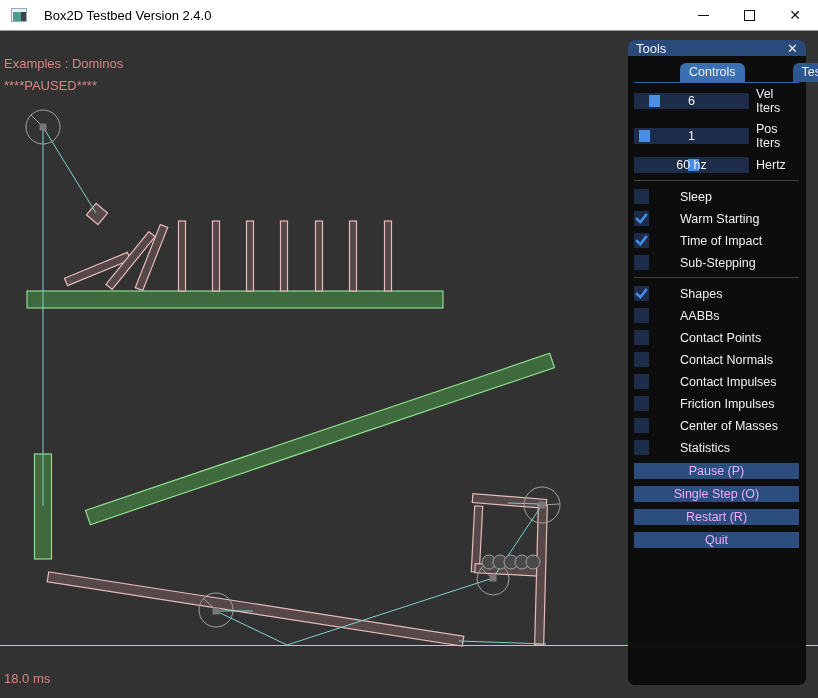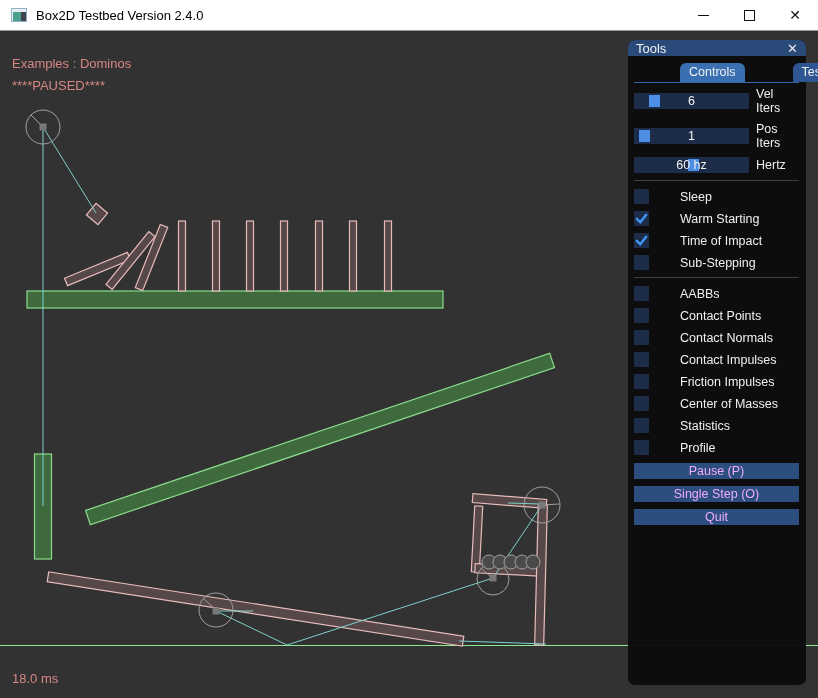--- a/index.html
+++ b/index.html
@@ -7,31 +7,31 @@
   body { width:818px; height:698px; font-family:"Liberation Sans", sans-serif; }
   .window { position:relative; width:818px; height:698px; background:#323232; overflow:hidden; }
 
   
   .titlebar { position:absolute; top:0; left:0; right:0; height:31px; background:#ffffff;
               border-bottom:1px solid #9a9a9a; display:flex; align-items:center; }
   .app-icon { width:16px; height:14px; margin-left:11px; border:1px solid #8fb0c6; background:#e8eef2;
               position:relative; overflow:hidden; }
   .app-icon .ic-a { position:absolute; left:1px; top:3px; width:8px; height:9px; background:#49a08c; }
   .app-icon .ic-b { position:absolute; left:9px; top:3px; width:5px; height:9px; background:#3d4450; }
-  .window-title { margin-left:9px; font-size:13px; color:#000000; }
+  .window-title { margin-left:17px; font-size:13px; color:#000000; }
   .win-controls { margin-left:auto; display:flex; height:100%; }
   .win-btn { width:46px; height:100%; display:flex; align-items:center; justify-content:center;
              color:#111; font-size:14px; cursor:default; }
   .min-glyph { width:11px; height:1px; background:#111; display:block; }
   .max-glyph { width:11px; height:11px; border:1px solid #111; display:block; }
 
   
   .canvas { position:absolute; top:31px; left:0; width:818px; height:667px; }
   .canvas svg { position:absolute; inset:0; }
-  .overlay-label { position:absolute; left:12px; color:#d68784; font-size:13px; white-space:pre; }
+  .overlay-label { position:absolute; left:4px; color:#d68784; font-size:13px; white-space:pre; }
   #lbl-example { top:25px; }
   #lbl-paused  { top:47px; }
   #lbl-ms      { top:640px; }
 
   
   .tools { position:absolute; left:628px; top:9px; width:178px; height:645px;
            background:rgba(12,12,12,0.955); border-radius:7px; color:#f0f0f0; }
   .tools-title { height:16px; background:#2a4a79; border-radius:7px 7px 0 0; display:flex;
                  align-items:center; padding:0 8px; font-size:13px; }
   .tools-close { margin-left:auto; font-size:13px; color:#e8e8e8; line-height:1; cursor:default; }
@@ -193,20 +193,28 @@
               <span class="clabel">Time of Impact</span>
             </div>
             <div class="check-row">
               <span class="cbox"></span>
               <span class="clabel">Sub-Stepping</span>
             </div>
           </div>
         <div class="sep"></div>
         <div id="checks1">
             <div class="check-row">
+              <span class="cbox">
+                <svg viewBox="0 0 15 15">
+                  <polyline points="3,8 6.3,11.3 12,4" fill="none" stroke="#4296fa" stroke-width="2.4" stroke-linecap="square"></polyline>
+                </svg>
+              </span>
+              <span class="clabel">Shapes</span>
+            </div>
+            <div class="check-row">
               <span class="cbox"></span>
               <span class="clabel">AABBs</span>
             </div>
             <div class="check-row">
               <span class="cbox"></span>
               <span class="clabel">Contact Points</span>
             </div>
             <div class="check-row">
               <span class="cbox"></span>
               <span class="clabel">Contact Normals</span>
@@ -219,27 +227,24 @@
               <span class="cbox"></span>
               <span class="clabel">Friction Impulses</span>
             </div>
             <div class="check-row">
               <span class="cbox"></span>
               <span class="clabel">Center of Masses</span>
             </div>
             <div class="check-row">
               <span class="cbox"></span>
               <span class="clabel">Statistics</span>
-            </div>
-            <div class="check-row">
-              <span class="cbox"></span>
-              <span class="clabel">Profile</span>
             </div>
           </div>
         <div class="btns" id="btns">
             <div class="btn">Pause (P)</div>
             <div class="btn">Single Step (O)</div>
+            <div class="btn">Restart (R)</div>
             <div class="btn">Quit</div>
           </div>
       </div>
     </div>
   </div>
 </div>
 
 </body></html>

